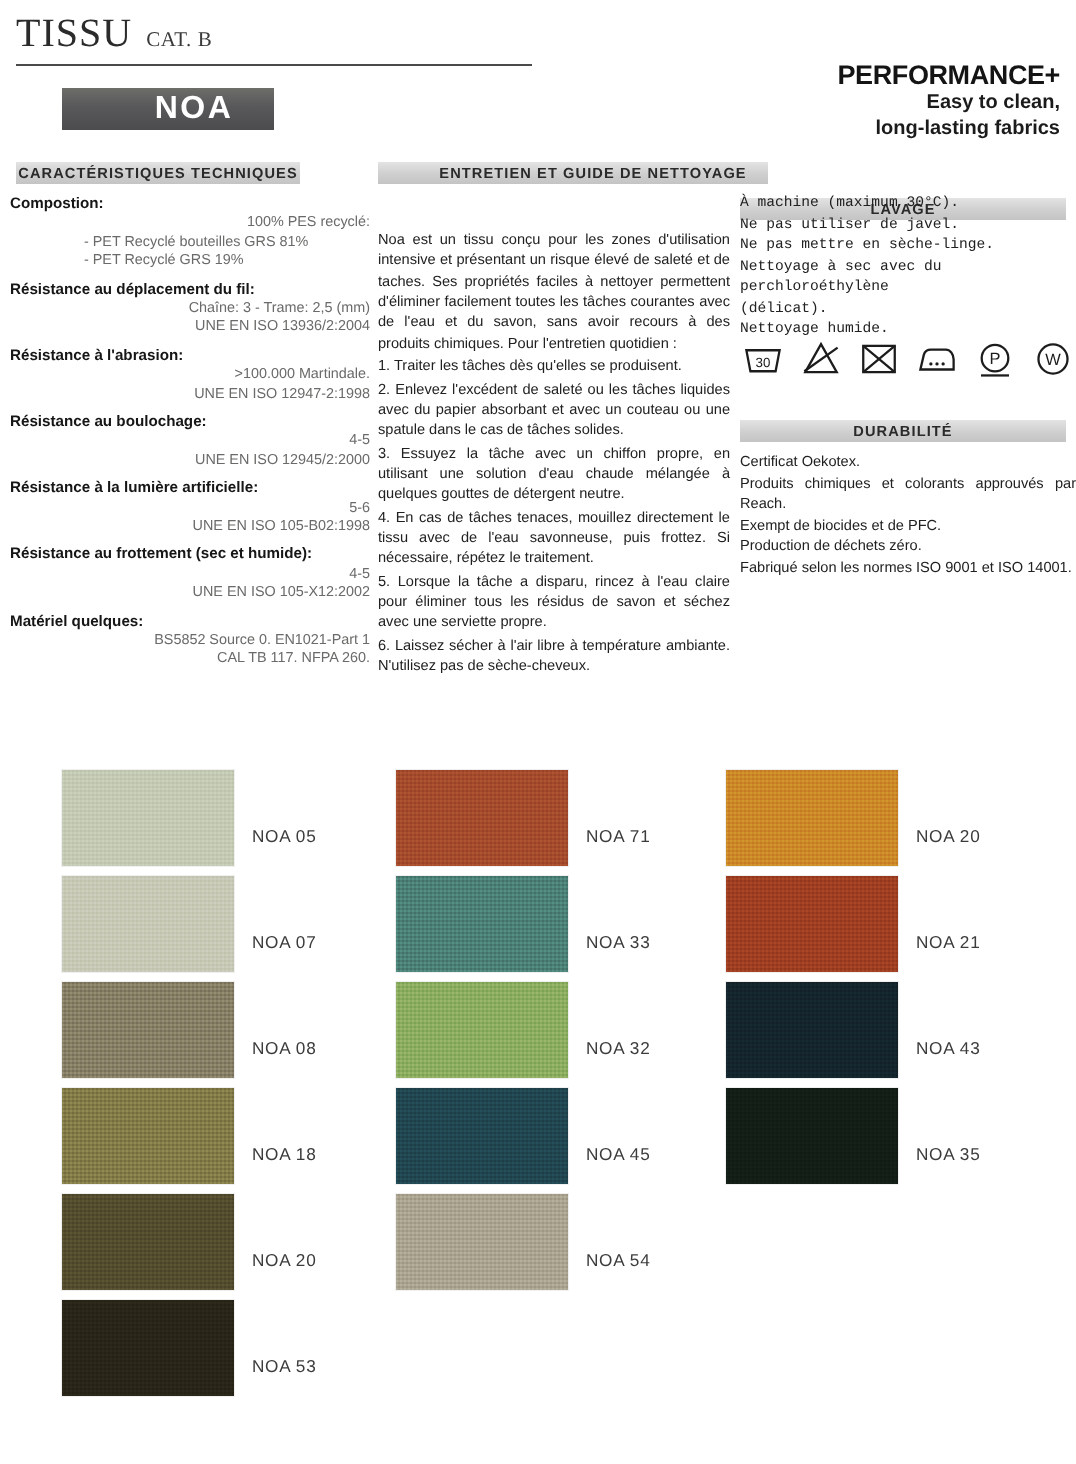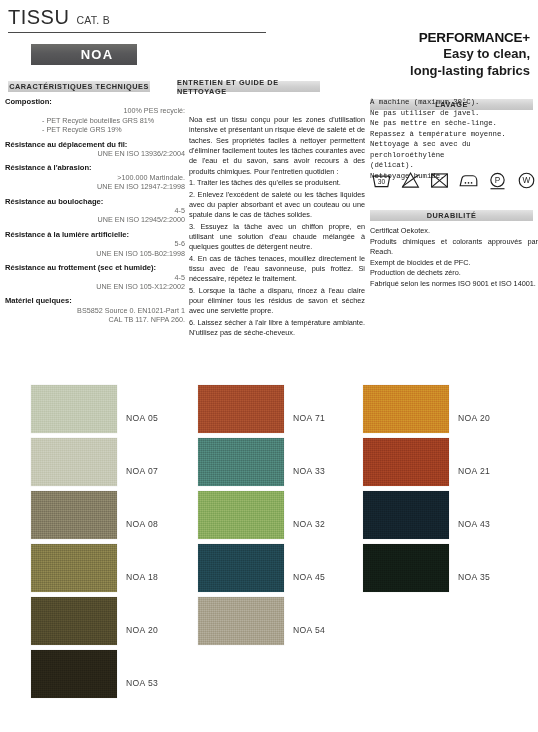--- a/index.html
+++ b/index.html
@@ -9,45 +9,45 @@
     font-family:"Liberation Sans", sans-serif;
     color:#1a1a1a;
     position:relative;
     overflow:hidden;
     -webkit-font-smoothing:antialiased;
   }
   .page{position:absolute;inset:0;}
 
   
   .title-wrap{position:absolute;left:8px;top:6px;width:260px;}
-  .title-row{display:flex;align-items:baseline;gap:7px;}
+  .title-row{display:flex;align-items:baseline;gap:7px;font-family:Liberation Serif, serif;}
   .title-main{font-size:20px;letter-spacing:.5px;color:#2b2b2b;font-weight:400;}
   .title-cat{font-size:10.5px;letter-spacing:.3px;color:#3a3a3a;}
   .title-rule{margin-top:3px;width:258px;height:1.4px;background:#4a4a4a;}
 
   .perf{position:absolute;right:8px;top:30px;text-align:right;}
   .perf-main{font-size:13.5px;font-weight:bold;letter-spacing:-.2px;color:#141414;}
-  .perf-sub{font-size:13px;font-weight:bold;line-height:1.28;color:#1b1b1b;margin-top:1px;}
+  .perf-sub{font-size:10px;font-weight:bold;line-height:1.28;color:#1b1b1b;margin-top:1px;}
 
   .noa-badge{
     position:absolute;left:31px;top:44px;width:106px;height:21px;
     background:linear-gradient(180deg,#6d6d6a 0%,#58585a 45%,#4c4c4e 100%);
     display:flex;align-items:center;justify-content:center;
   }
-  .noa-badge span{color:#fff;font-size:13px;font-weight:bold;letter-spacing:1.2px;margin-left:26px;}
+  .noa-badge span{color:#fff;font-size:16px;font-weight:bold;letter-spacing:1.2px;margin-left:26px;}
 
   
   .bar{
     position:absolute;height:11px;
     background:linear-gradient(180deg,#e3e3e3 0%,#cfcfcf 55%,#c4c4c4 100%);
     display:flex;align-items:center;justify-content:center;
   }
   .bar span{font-size:7.3px;font-weight:bold;letter-spacing:.55px;color:#2a2a2a;}
   #bar-tech{left:8px;top:81px;width:142px;}
-  #bar-entretien{left:177px;top:81px;width:143px;}
+  #bar-entretien{left:189px;top:81px;width:175px;padding-left:20px;}
   #bar-lavage{left:370px;top:71px;width:163px;margin-top:28px;}
   #bar-durabilite{left:370px;top:210px;width:163px;}
 
   
   .col1{position:absolute;left:5px;top:97px;width:180px;}
   .spec-h{font-size:7.6px;font-weight:bold;color:#161616;margin-top:5px;line-height:1.25;}
   .spec-h:first-child{margin-top:0;}
   .spec-l{font-size:7.2px;color:#6a6a68;line-height:1.3;text-align:right;}
   .spec-ind{font-size:7.2px;color:#6a6a68;line-height:1.3;padding-left:37px;}
 
@@ -123,20 +123,21 @@
   <div class="bar" id="bar-durabilite">
     <span>DURABILITÉ</span>
   </div>
 
   <div class="col1" id="tech-list">
       <div class="spec-h">Compostion:</div>
       <div class="spec-l">100% PES recyclé:</div>
       <div class="spec-ind">- PET Recyclé bouteilles GRS 81%</div>
       <div class="spec-ind">- PET Recyclé GRS 19%</div>
       <div class="spec-h">Résistance au déplacement du fil:</div>
+      <div class="spec-l">Chaîne: 3 - Trame: 2,5 (mm)</div>
       <div class="spec-l">UNE EN ISO 13936/2:2004</div>
       <div class="spec-h">Résistance à l'abrasion:</div>
       <div class="spec-l">&gt;100.000 Martindale.</div>
       <div class="spec-l">UNE EN ISO 12947-2:1998</div>
       <div class="spec-h">Résistance au boulochage:</div>
       <div class="spec-l">4-5</div>
       <div class="spec-l">UNE EN ISO 12945/2:2000</div>
       <div class="spec-h">Résistance à la lumière artificielle:</div>
       <div class="spec-l">5-6</div>
       <div class="spec-l">UNE EN ISO 105-B02:1998</div>
@@ -153,21 +154,20 @@
       <p class="care-p">2. Enlevez l'excédent de saleté ou les tâches liquides avec du papier absorbant et avec un couteau ou une spatule dans le cas de tâches solides.</p>
       <p class="care-p">3. Essuyez la tâche avec un chiffon propre, en utilisant une solution d'eau chaude mélangée à quelques gouttes de détergent neutre.</p>
       <p class="care-p">4. En cas de tâches tenaces, mouillez directement le tissu avec de l'eau savonneuse, puis frottez. Si nécessaire, répétez le traitement.</p>
       <p class="care-p">5. Lorsque la tâche a disparu, rincez à l'eau claire pour éliminer tous les résidus de savon et séchez avec une serviette propre.</p>
       <p class="care-p">6. Laissez sécher à l'air libre à température ambiante. N'utilisez pas de sèche-cheveux.</p>
     </div>
   <div class="col3" id="wash-list">
       <div class="wash-l">À machine (maximum 30°C).</div>
       <div class="wash-l">Ne pas utiliser de javel.</div>
       <div class="wash-l">Ne pas mettre en sèche-linge.</div>
-      <div class="wash-l">Repassez à température moyenne.</div>
       <div class="wash-l">Nettoyage à sec avec du perchloroéthylène</div>
       <div class="wash-l">(délicat).</div>
       <div class="wash-l">Nettoyage humide.</div>
     </div>
   <div class="sym-row" id="sym-row">
       <span><svg viewBox="0 0 24 24" class="sym">
           <path fill="none" stroke="#1c1c1c" stroke-width="1.3" d="M2.5 7 L21.5 7 L19.2 19 L4.8 19 Z"></path>
           <text x="12" y="16.4" text-anchor="middle" font-size="7.6" fill="#1c1c1c" font-family="&quot;Liberation Sans&quot;, sans-serif">30</text>
         </svg></span>
       <span><svg viewBox="0 0 24 24" class="sym">

